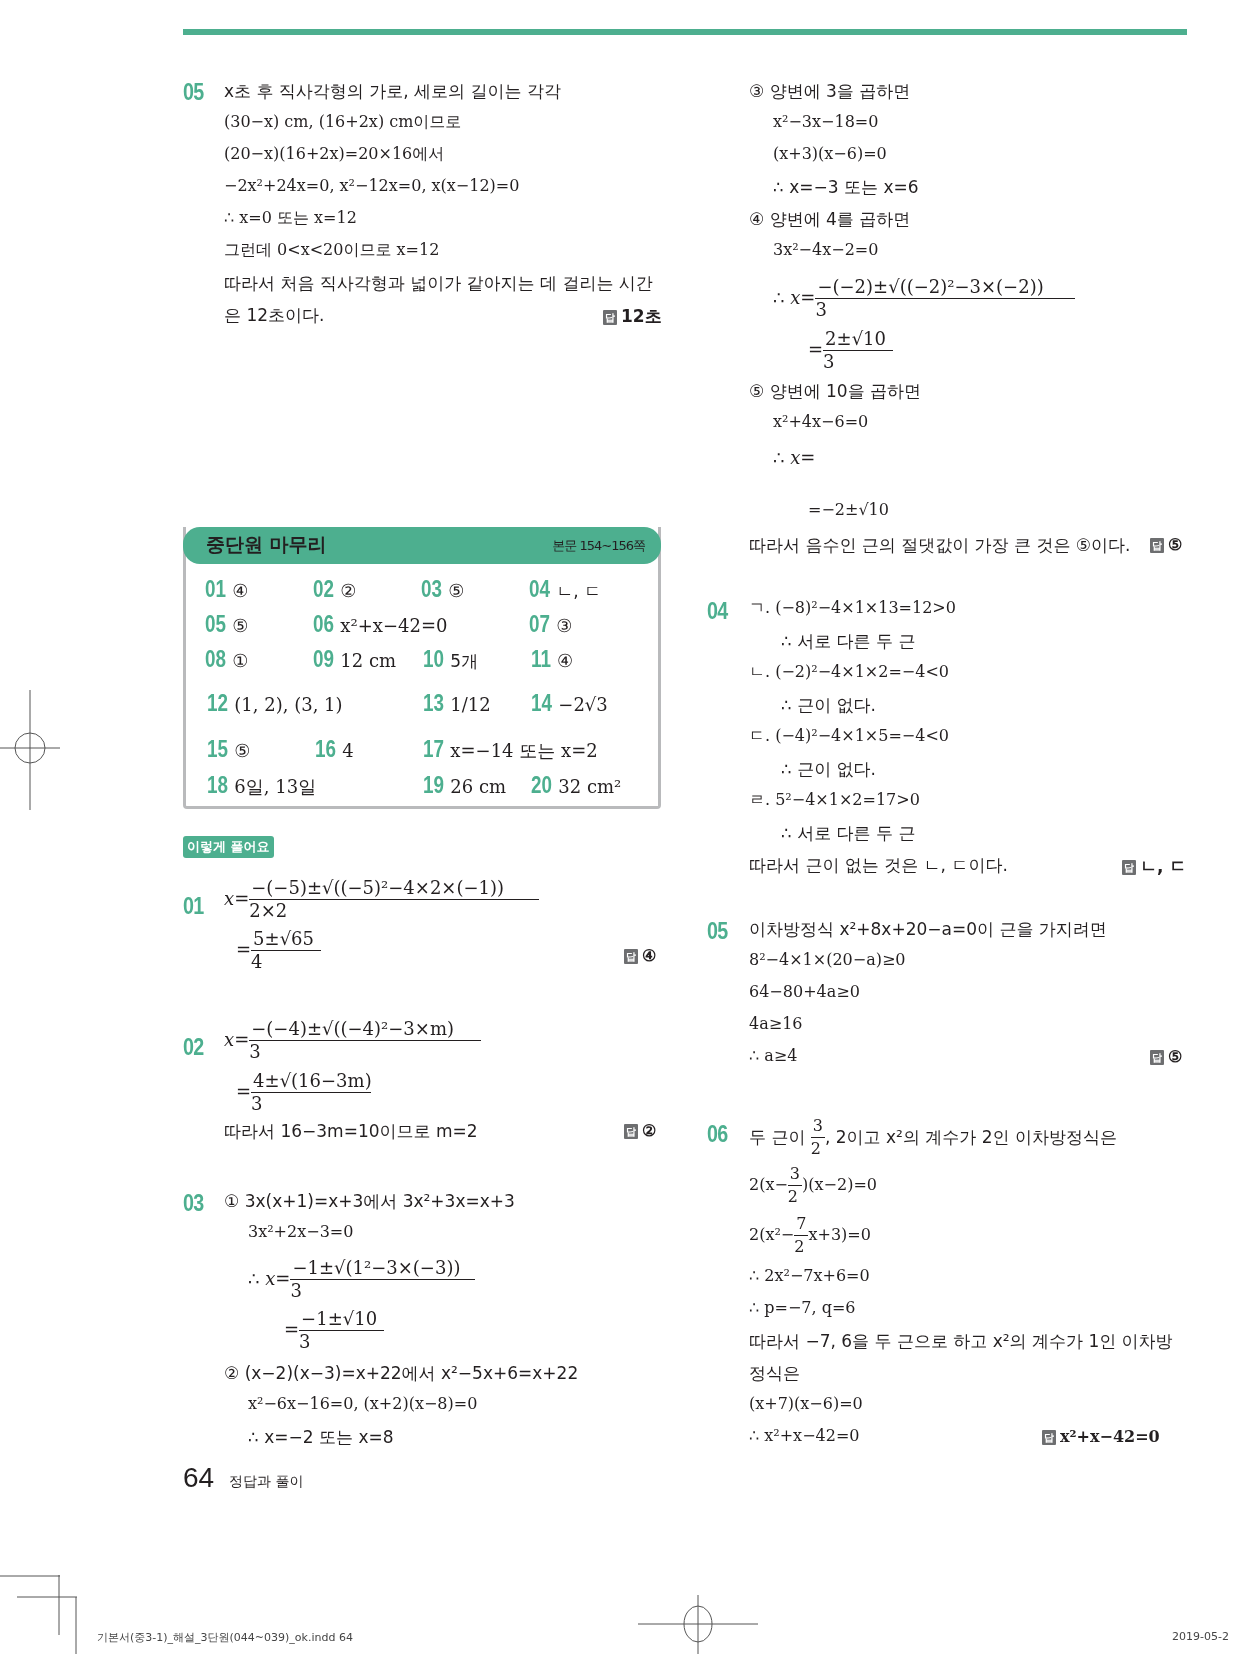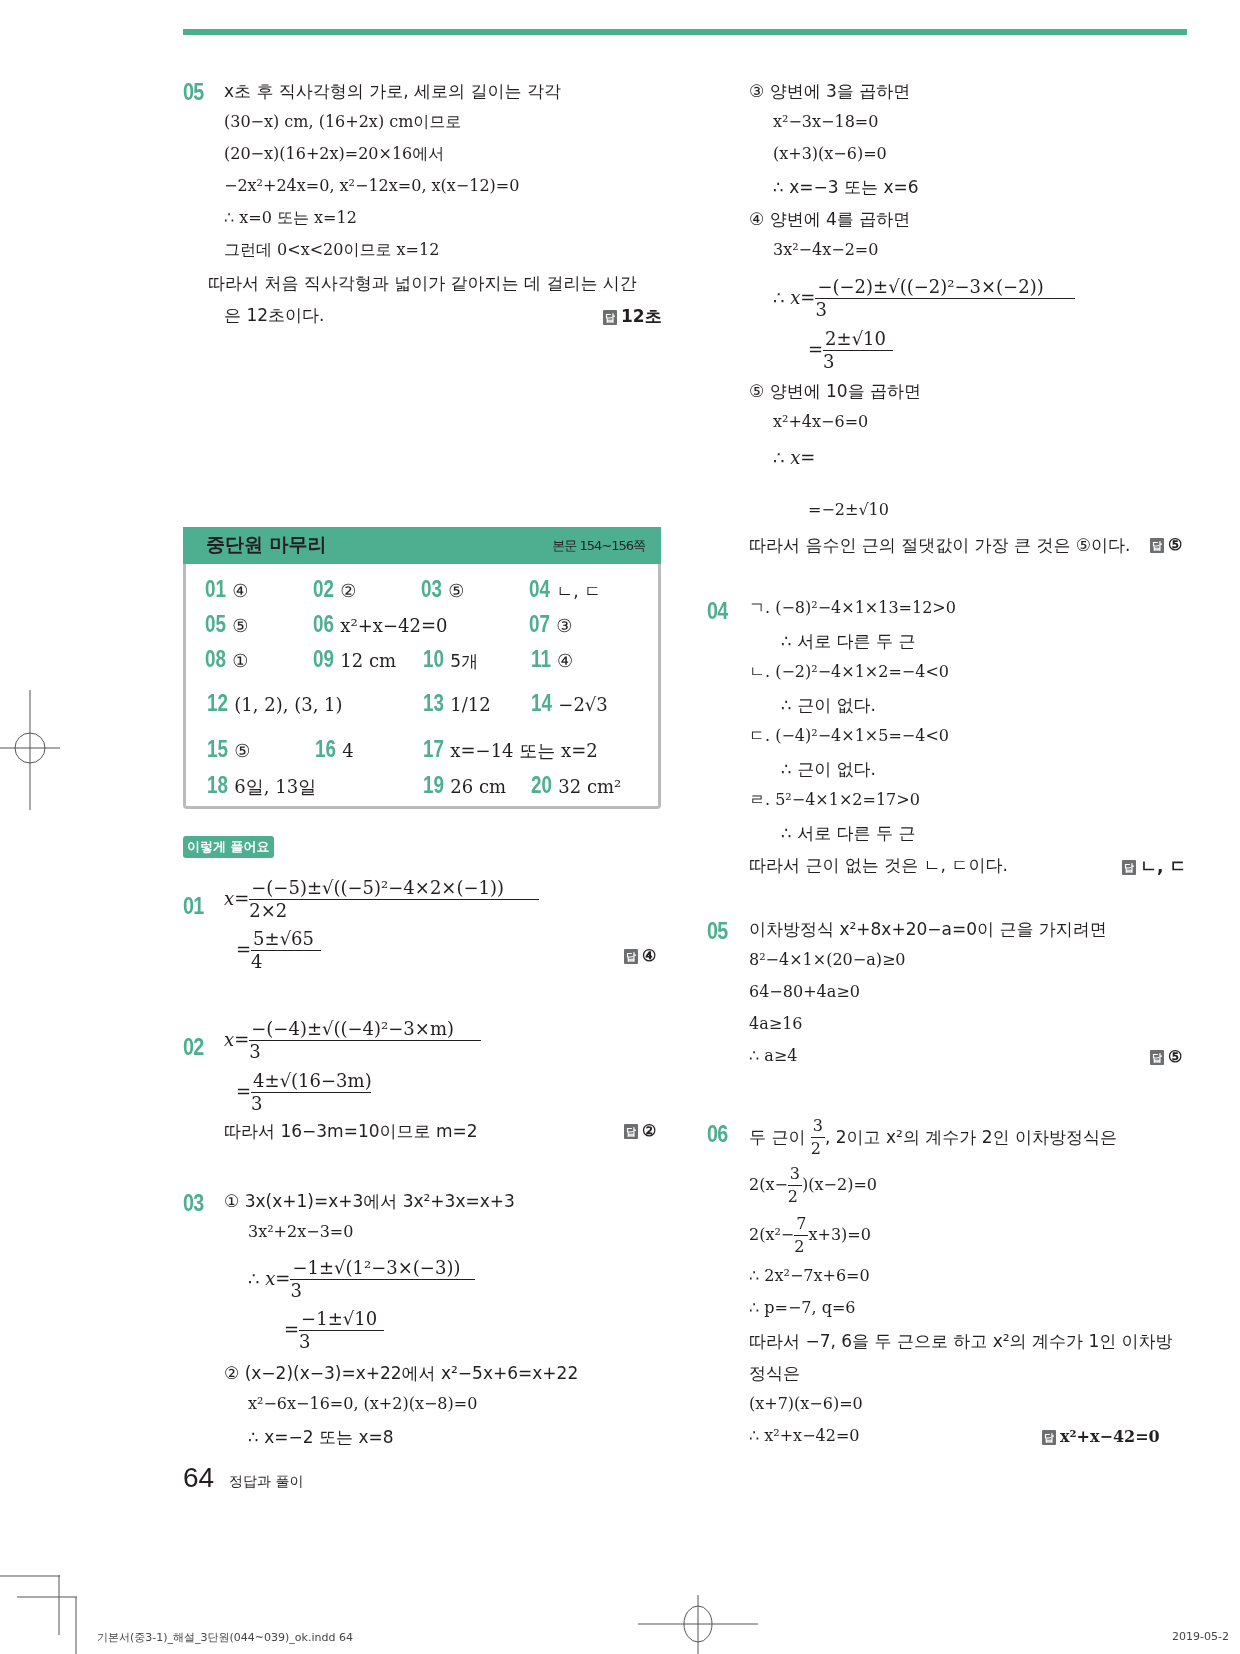--- a/index.html
+++ b/index.html
@@ -8,21 +8,21 @@
   .num{position:absolute;font-family:"Liberation Sans",sans-serif;font-weight:bold;color:#4daf8f;font-size:24px;letter-spacing:-1px;transform:scaleX(0.82);transform-origin:left center;}
   .line{position:absolute;white-space:nowrap;}
   .kr{font-family:"DejaVu Sans",sans-serif;font-size:17px;}
   i.v{font-style:italic;font-family:"DejaVu Serif",serif;}
   .ans{position:absolute;white-space:nowrap;font-weight:bold;}
   .dap{display:inline-block;width:14px;height:15px;background:#6d6e70;color:#fff;font-size:10px;line-height:15px;text-align:center;font-family:"DejaVu Sans",sans-serif;vertical-align:1px;margin-right:4px;border-radius:1px;}
   .frac{display:inline-block;vertical-align:middle;text-align:left;line-height:22px;}
   .frac .n{display:block;border-bottom:1px solid #231f20;padding:0 2px;}
   .frac .d{display:block;}
   .box{position:absolute;left:183px;top:527px;width:478px;height:282px;border:3px solid #b9babc;border-top:none;border-radius:0 0 4px 4px;box-sizing:border-box;}
-  .box-head{position:absolute;left:183px;top:527px;width:478px;height:37px;background:#4daf8f;}
+  .box-head{position:absolute;left:183px;top:527px;width:478px;height:37px;background:#4daf8f;border-radius:17px;}
   .box-title{position:absolute;left:23px;top:5px;font-family:"DejaVu Sans",sans-serif;font-weight:bold;font-size:19px;color:#231f20;}
   .box-ref{position:absolute;right:16px;top:10px;font-family:"DejaVu Sans",sans-serif;font-size:13px;color:#231f20;letter-spacing:-1px;}
   .cell{position:absolute;white-space:nowrap;font-size:18px;}
   .cell .n{font-family:"Liberation Sans",sans-serif;font-weight:bold;color:#4daf8f;font-size:23px;display:inline-block;transform:scaleX(0.82);transform-origin:left center;margin-right:-4px;}
   .badge{position:absolute;left:183px;top:836px;background:#4daf8f;color:#fff;font-family:"DejaVu Sans",sans-serif;font-weight:bold;font-size:13px;padding:2px 4px;border-radius:3px;}
   .footer-num{position:absolute;left:183px;top:1462px;font-family:"Liberation Sans",sans-serif;font-size:28px;color:#231f20;}
   .footer-lbl{position:absolute;left:229px;top:1473px;font-family:"DejaVu Sans",sans-serif;font-size:14px;color:#231f20;}
   .slug{position:absolute;top:1630px;font-family:"DejaVu Sans",sans-serif;font-size:11px;color:#444;}
   .reg{position:absolute;}
 </style>
@@ -49,21 +49,21 @@
 </svg>
 
 <div>
   <div class="num" style="left:183px;top:78px">05</div>
   <div class="line kr" style="left:224px;top:80px">x초 후 직사각형의 가로, 세로의 길이는 각각</div>
   <div class="line" style="left:224px;top:112px">(30−x) cm, (16+2x) cm이므로</div>
   <div class="line" style="left:224px;top:144px">(20−x)(16+2x)=20×16에서</div>
   <div class="line" style="left:224px;top:176px">−2x²+24x=0, x²−12x=0, x(x−12)=0</div>
   <div class="line" style="left:224px;top:208px">∴ x=0 또는 x=12</div>
   <div class="line" style="left:224px;top:240px">그런데 0&lt;x&lt;20이므로 x=12</div>
-  <div class="line kr" style="left:208px;top:272px">따라서 처음 직사각형과 넓이가 같아지는 데 걸리는 시간</div>
+  <div class="line kr" style="left:224px;top:272px">따라서 처음 직사각형과 넓이가 같아지는 데 걸리는 시간</div>
   <div class="line kr" style="left:224px;top:304px">은 12초이다.</div>
   <div class="ans" style="left:603px;top:305px"><span class="dap">답</span><span class="kr">12초</span></div>
 </div>
 
 <div class="box"></div>
 <div class="box-head">
   <span class="box-title">중단원 마무리</span>
   <span class="box-ref">본문 154∼156쪽</span>
 </div>
 

